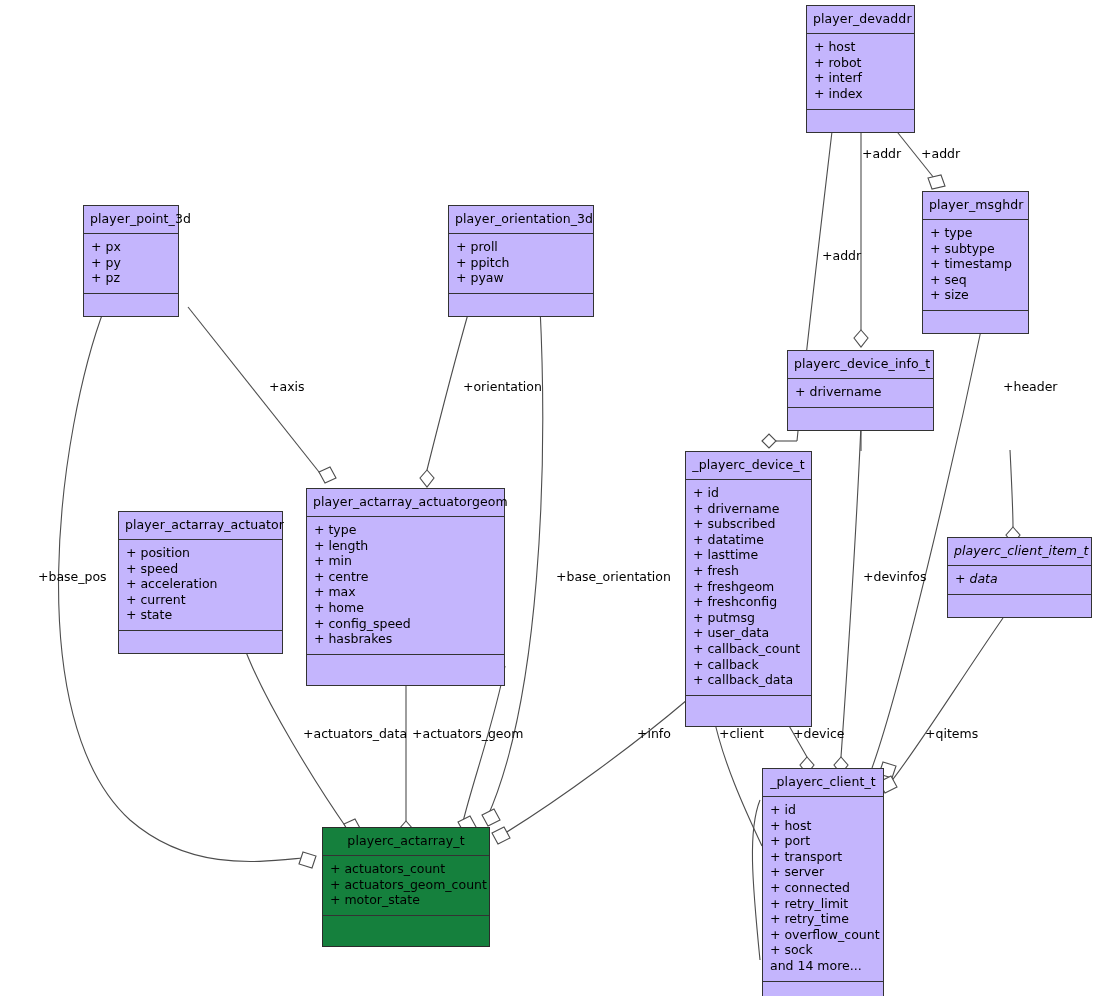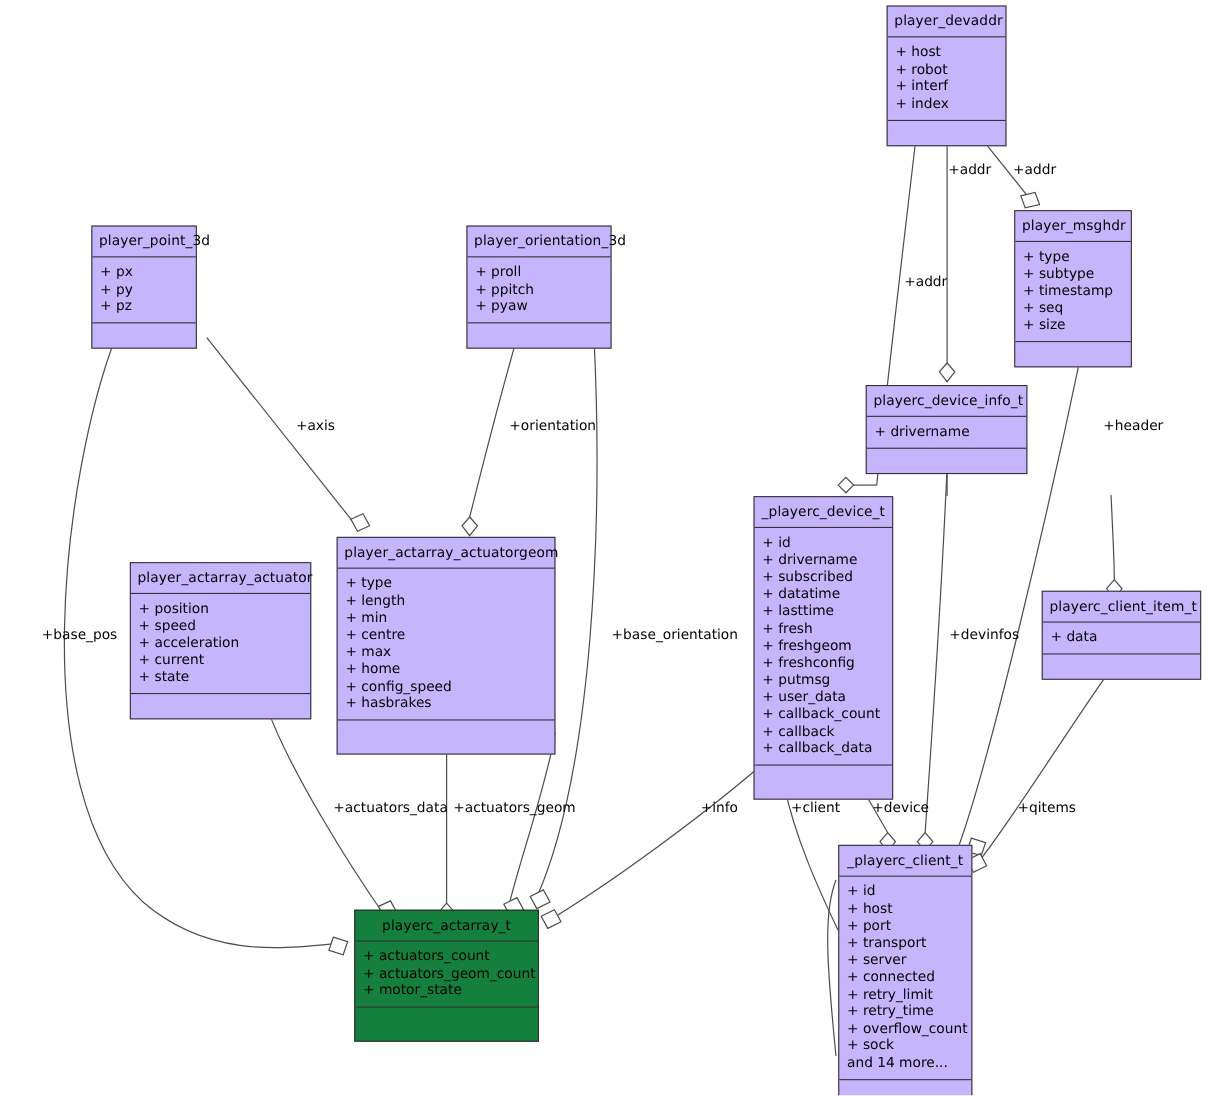--- a/index.html
+++ b/index.html
@@ -211,21 +211,21 @@
   <div class="uml-class" style="left:83px; top:205px; width:96px;">
     <div class="uml-title">player_point_3d</div>
     <div class="uml-attrs">
       <div class="attr">+ px</div>
       <div class="attr">+ py</div>
       <div class="attr">+ pz</div>
     </div>
     <div class="uml-ops"></div>
   </div>
 
-  <div class="uml-class" style="left:424px; top:205px; width:132px;">
+  <div class="uml-class" style="left:448px; top:205px; width:146px;">
     <div class="uml-title">player_orientation_3d</div>
     <div class="uml-attrs">
       <div class="attr">+ proll</div>
       <div class="attr">+ ppitch</div>
       <div class="attr">+ pyaw</div>
     </div>
     <div class="uml-ops"></div>
   </div>
 
   <div class="uml-class" style="left:787px; top:350px; width:147px;">
@@ -249,21 +249,21 @@
       <div class="attr">+ freshconfig</div>
       <div class="attr">+ putmsg</div>
       <div class="attr">+ user_data</div>
       <div class="attr">+ callback_count</div>
       <div class="attr">+ callback</div>
       <div class="attr">+ callback_data</div>
     </div>
     <div class="uml-ops tall"></div>
   </div>
 
-  <div class="uml-class" style="left:947px; top:537px; width:145px;">
+  <div class="uml-class" style="left:947px; top:537px; width:145px;font-style:italic;">
     <div class="uml-title">playerc_client_item_t</div>
     <div class="uml-attrs">
       <div class="attr">+ data</div>
     </div>
     <div class="uml-ops"></div>
   </div>
 
   <div class="uml-class" style="left:118px; top:511px; width:165px;">
     <div class="uml-title">player_actarray_actuator</div>
     <div class="uml-attrs">

